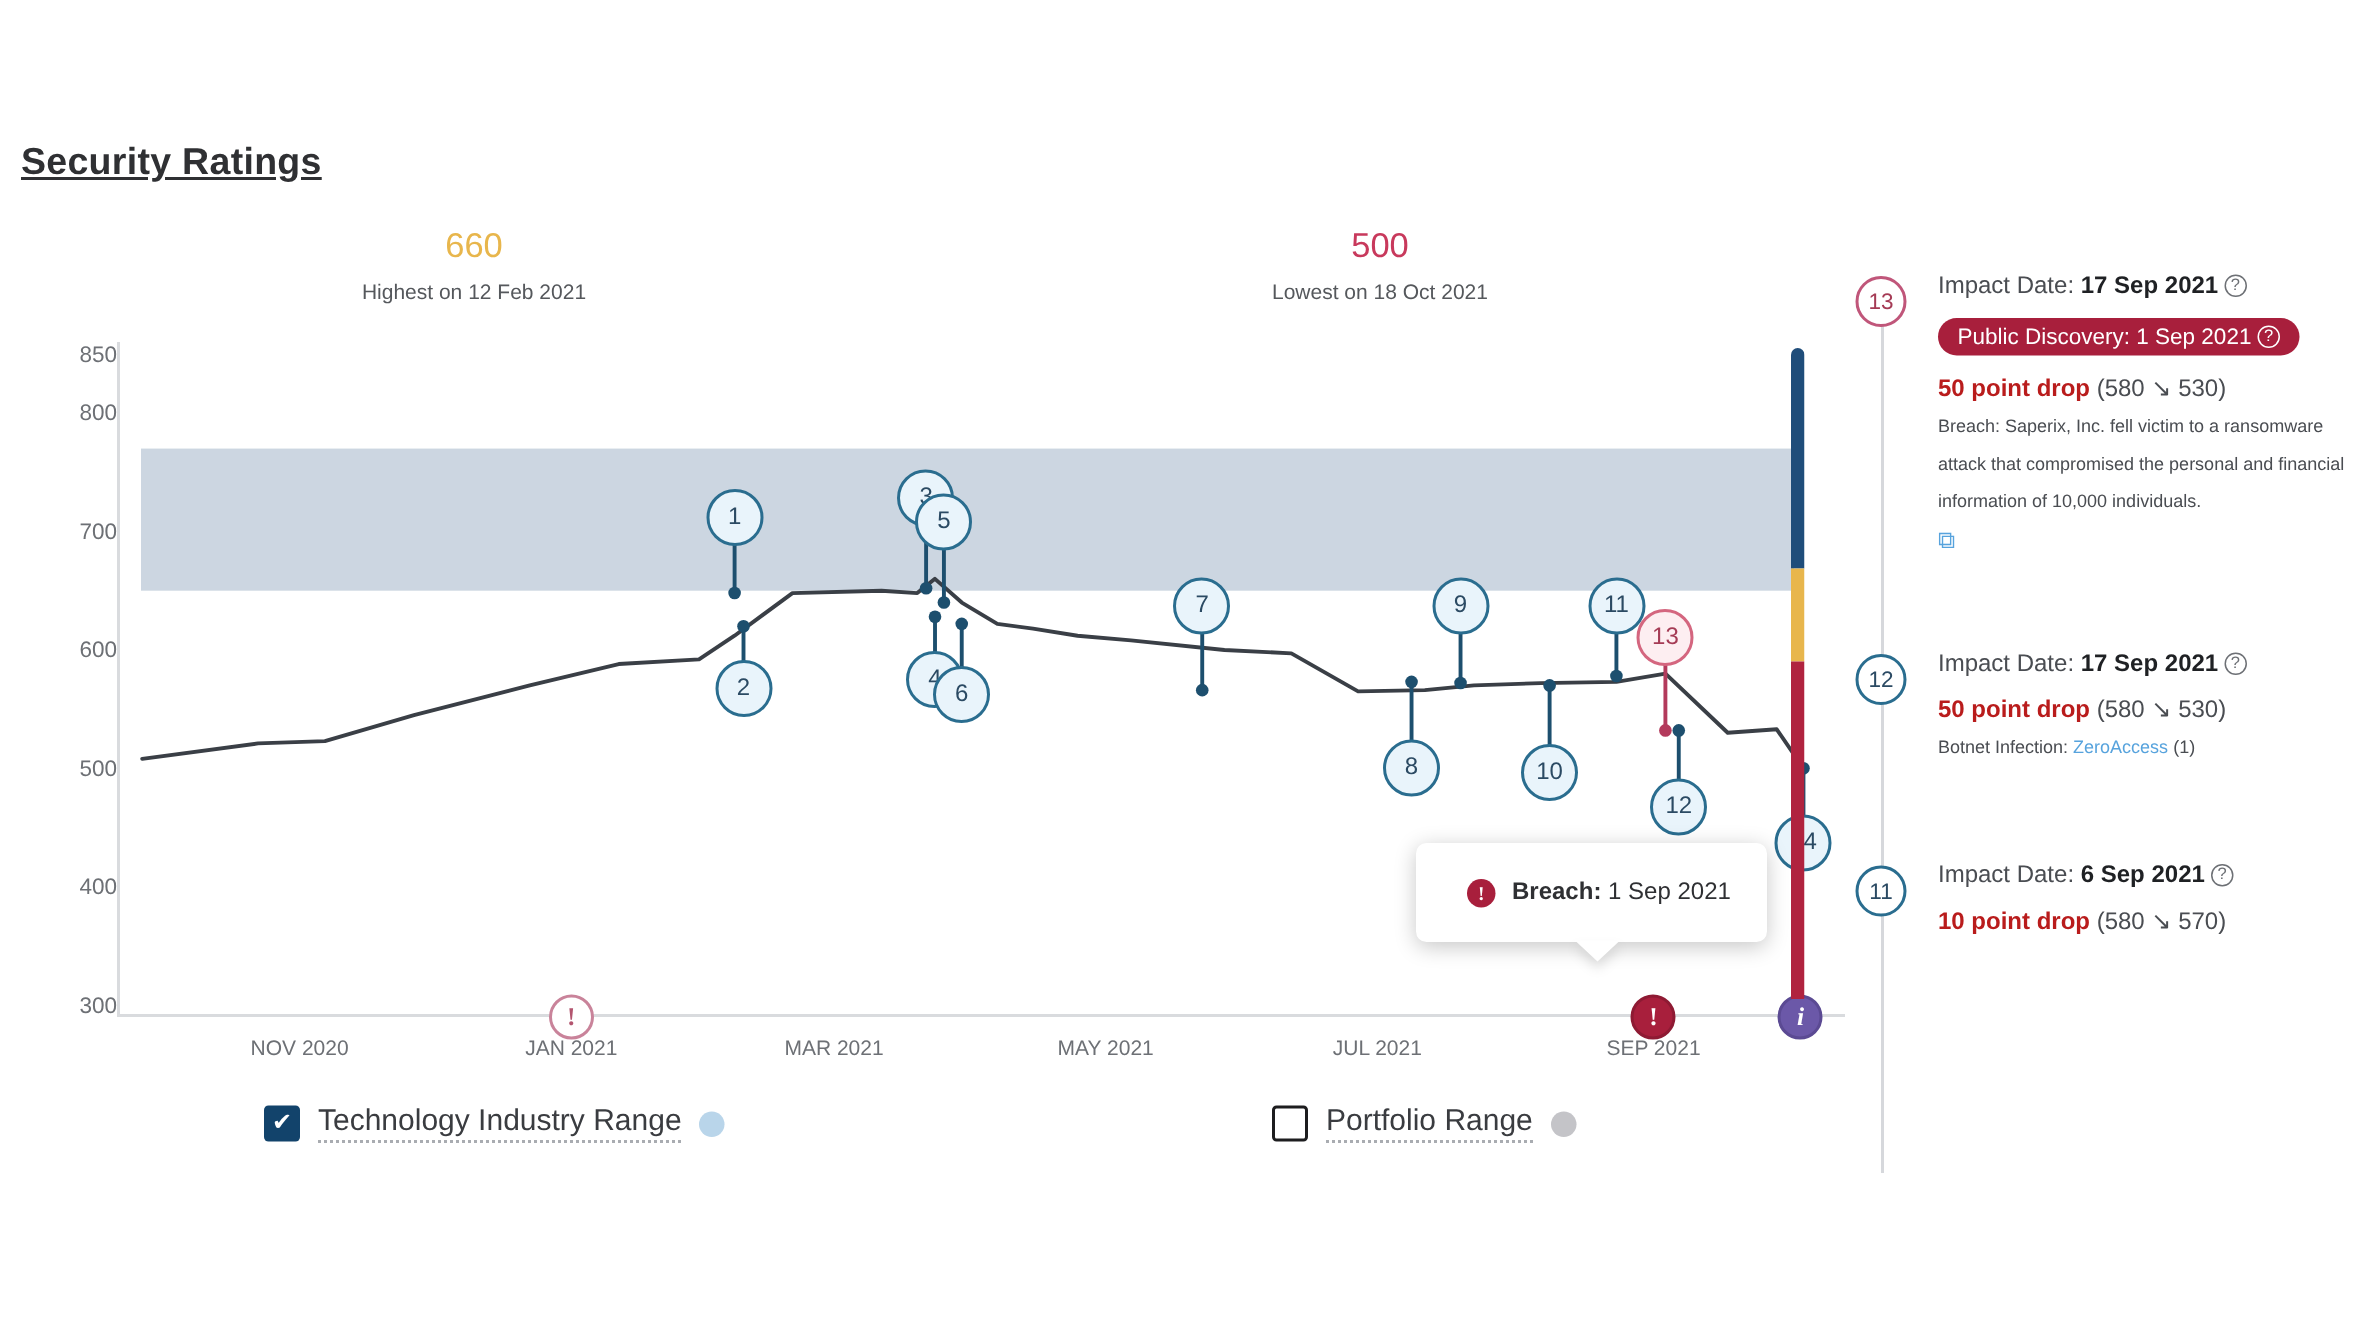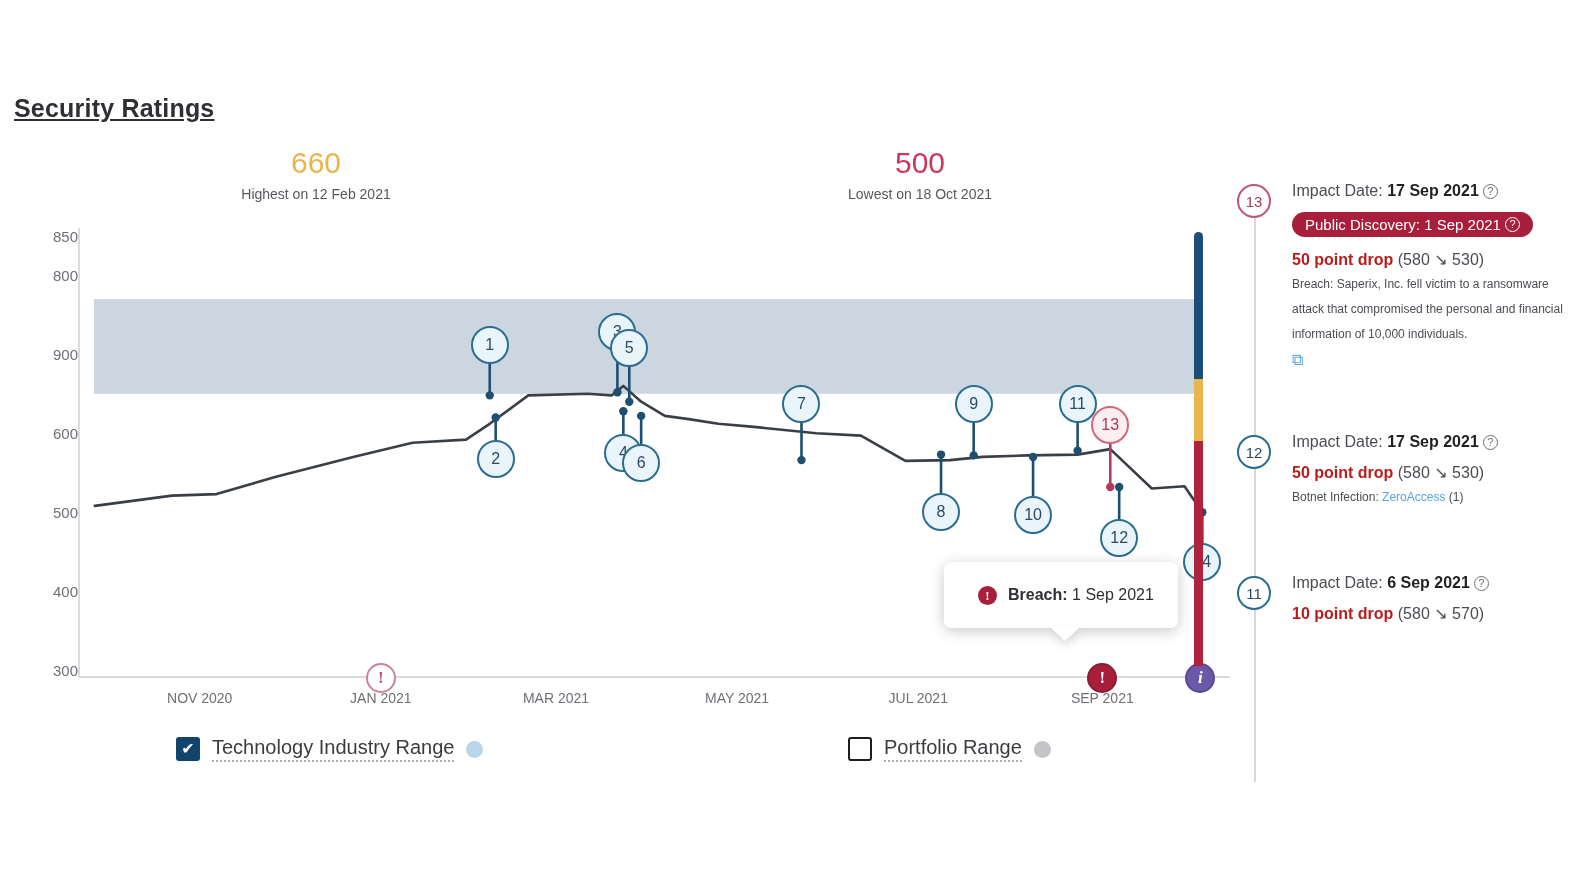--- a/index.html
+++ b/index.html
@@ -12,21 +12,21 @@
   #root { position: relative; width: 1580px; height: 890px; background:#fff; }
 
   
   .page-title {
     position: absolute; left: 14px; top: 94px;
     font-size: 25px; color: #2f3033; letter-spacing: .2px; text-decoration: underline;
   }
 
   
   .stat { position: absolute; text-align: center; }
-  .stat .big { font-size: 30px; line-height: 34px; font-weight: 400; }
+  .stat .big { font-size: 23px; line-height: 34px; font-weight: 400; }
   .stat .sub { font-size: 14px; color: #55585c; margin-top: 6px; }
   #stat-high { left: 196px; top: 146px; width: 240px; }
   #stat-high .big { color: #e8b64c; }
   #stat-low  { left: 800px; top: 146px; width: 240px; }
   #stat-low  .big { color: #c8395c; }
 
   
   #chart-wrap {
     position: absolute; left: 18px; top: 228px;
     width: 1212px; height: 455px;
@@ -170,21 +170,21 @@
   </div>
   <div class="stat" id="stat-low">
     <div class="big">500</div>
     <div class="sub">Lowest on 18 Oct 2021</div>
   </div>
 
   <div id="chart-wrap">
     <div id="y-axis">
         <div class="y-label" style="top: 7.89474px;">850</div>
         <div class="y-label" style="top: 47.3684px;">800</div>
-        <div class="y-label" style="top: 126.316px;">900</div>
+        <div class="y-label" style="top: 126.316px;">700</div>
         <div class="y-label" style="top: 205.263px;">600</div>
         <div class="y-label" style="top: 284.211px;">500</div>
         <div class="y-label" style="top: 363.158px;">400</div>
         <div class="y-label" style="top: 442.105px;">300</div>
       </div>
     <div id="plot">
       <svg id="plot-svg" width="1152" height="450">
           <rect x="14" y="71.0526315789474" width="1102" height="94.73684210526312" fill="#ccd6e1"></rect>
           <path d="M14.8 277.9 L92.0 267.6 L136.6 266.1 L196.0 248.7 L273.2 228.9 L332.5 214.7 L386.0 211.6 L409.7 195.8 L448.3 167.4 L507.7 165.8 L531.5 167.4 L543.3 157.9 L561.2 173.7 L584.9 187.9 L608.7 191.1 L638.4 195.8 L674.0 198.9 L736.3 205.3 L780.9 207.6 L825.4 232.9 L869.9 232.1 L902.6 228.9 L947.1 227.4 L997.6 226.6 L1030.3 221.1 L1071.8 260.5 L1104.5 258.2 L1122.3 284.2" fill="none" stroke="#3a3f46" stroke-width="2.6" stroke-linejoin="round" stroke-linecap="round"></path>
           <line x1="409.7319587628866" y1="167.36842105263162" x2="409.7319587628866" y2="116.84210526315792" stroke="#1d4f6e" stroke-width="2.6"></line>

